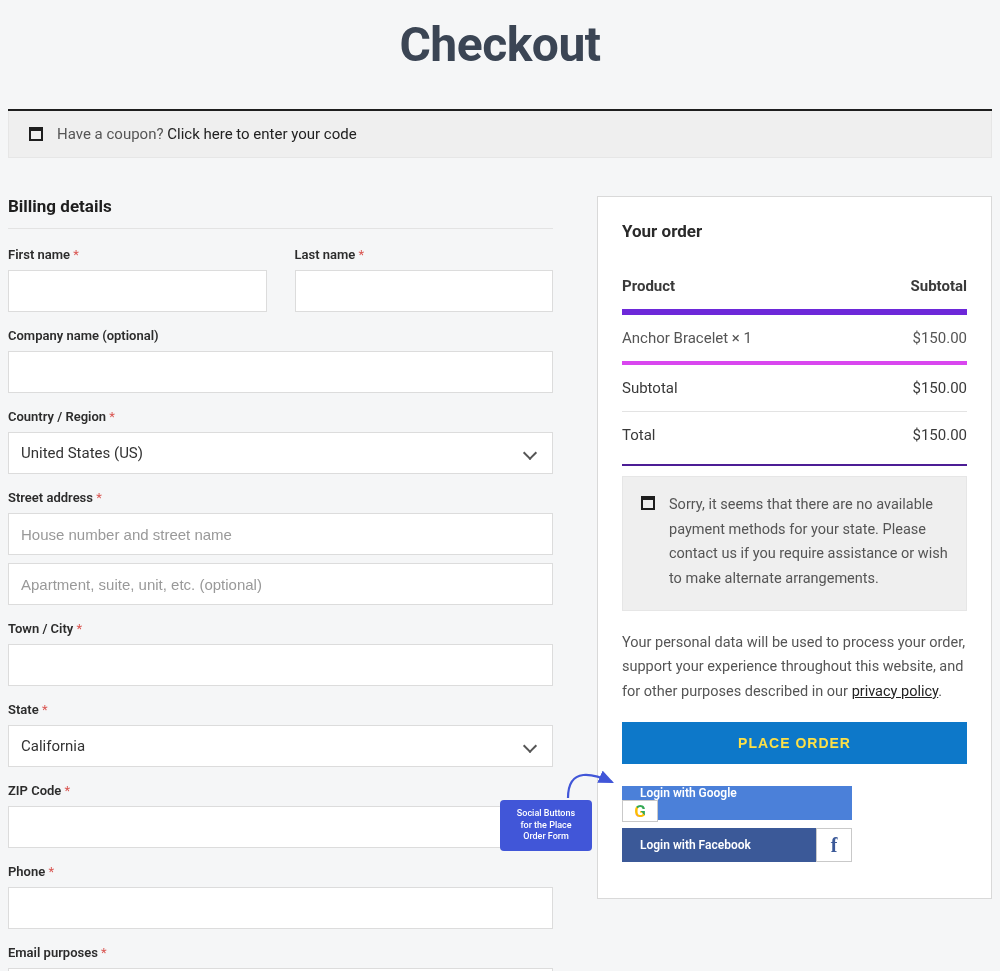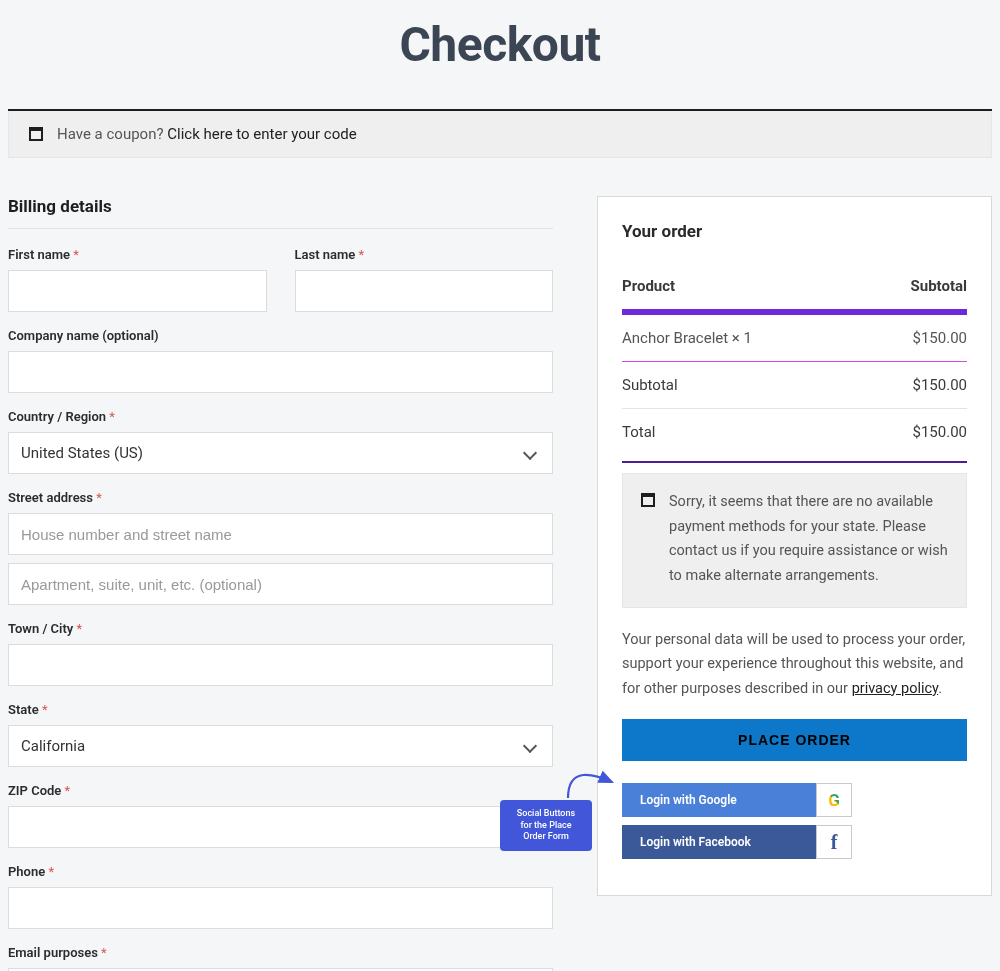--- a/index.html
+++ b/index.html
@@ -93,21 +93,21 @@
   }
   .street2 { margin-top: 8px; }
   
   .order-title { font-size: 17px; font-weight: 700; color: #2a2a2a; margin-bottom: 28px; }
   .orow {
     display: flex; justify-content: space-between; align-items: center;
     font-size: 15px; color: #3a3a3a;
     padding: 14px 0;
   }
   .orow.head { font-weight: 700; border-bottom: 6px solid #6d28d9; padding: 8px 0 14px;}
-  .orow.item { border-bottom: 1px solid #d946ef; color:#555;align-items:flex-end; }
+  .orow.item { border-bottom: 4px solid #d946ef; color:#555;align-items:flex-end; }
   .orow.sub { border-bottom: 1px solid #e3e3e3; }
   .orow.total { border-bottom: 2px solid #4c1d95; padding-bottom: 20px; margin-bottom: 10px;}
   .orow.sub strong, .orow.total strong, .orow.head strong { font-weight:700; }
   .pay-msg {
     background: #efefef;
     border: 1px solid #e6e6e6;
     padding: 16px 18px 18px 18px;
     display: flex;
     gap: 14px;
     margin-top: 8px;
@@ -127,37 +127,37 @@
     color: #555;
     line-height: 1.7;
     margin: 20px 0 18px;
   }
   .privacy-link { color: #222; text-decoration: underline; cursor: pointer; }
   .place-order {
     width: 100%;
     height: 42px;
     background: #0d78c9;
     border: none;
-    color: #000000;
+    color: #fde047;
     font-weight: 700;
     letter-spacing: 1px;
     font-size: 14px;
     cursor: pointer;
     margin-bottom: 22px;
   }
   .social-btn {
     width: 230px;
     height: 34px;
     display: flex;
     align-items: stretch;
     margin-bottom: 8px;
     cursor: pointer;
     font-size: 12px;
   }
-  .social-btn.google { background: #4b80d9; }
+  .social-btn.google { background: #4b80d9; flex-direction: column; }
   .social-btn.fb { background: #3b5998; }
   .social-btn .label-part {
     flex: 1;
     display: flex; align-items: center;
     padding-left: 18px;
     color: #fff;
     font-weight: 600;
   }
   .social-btn .icon-part {
     width: 36px;

